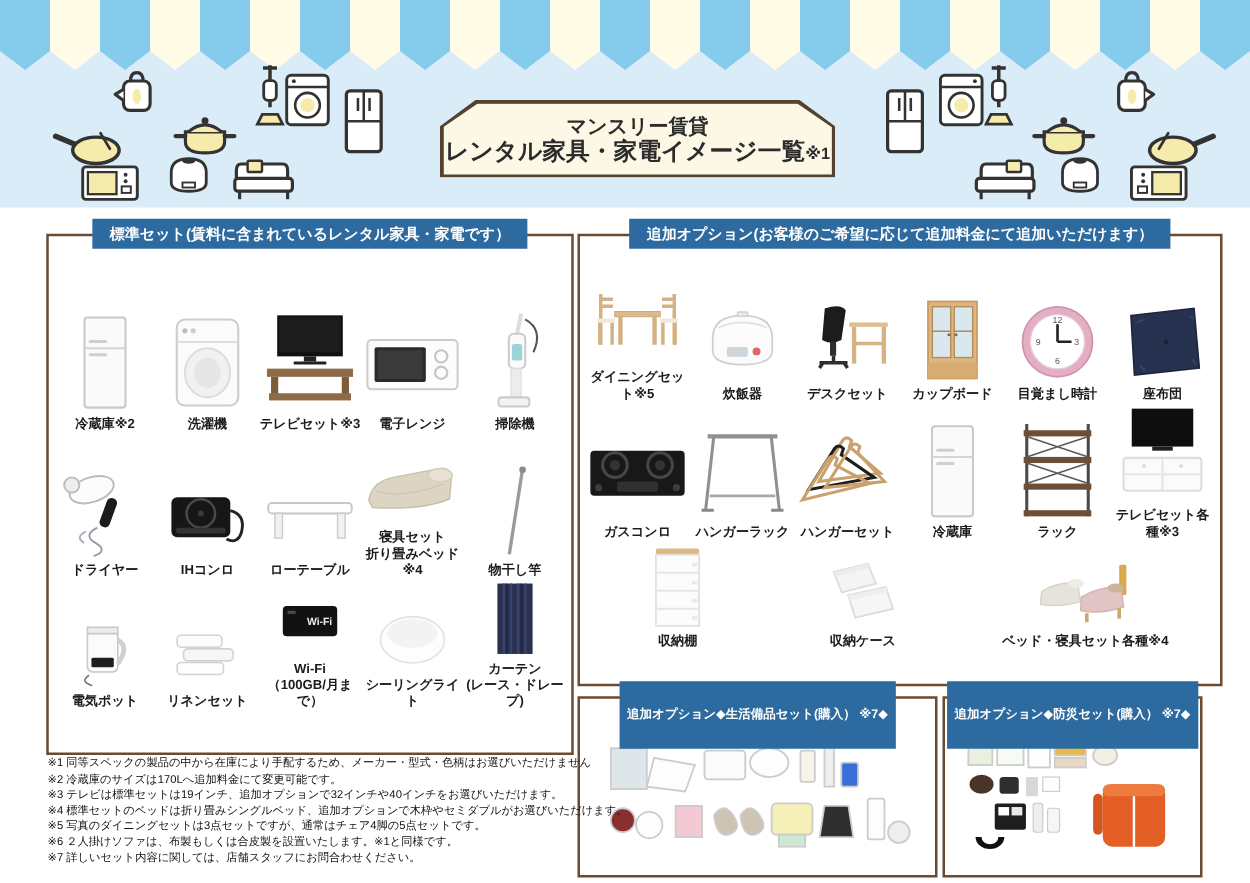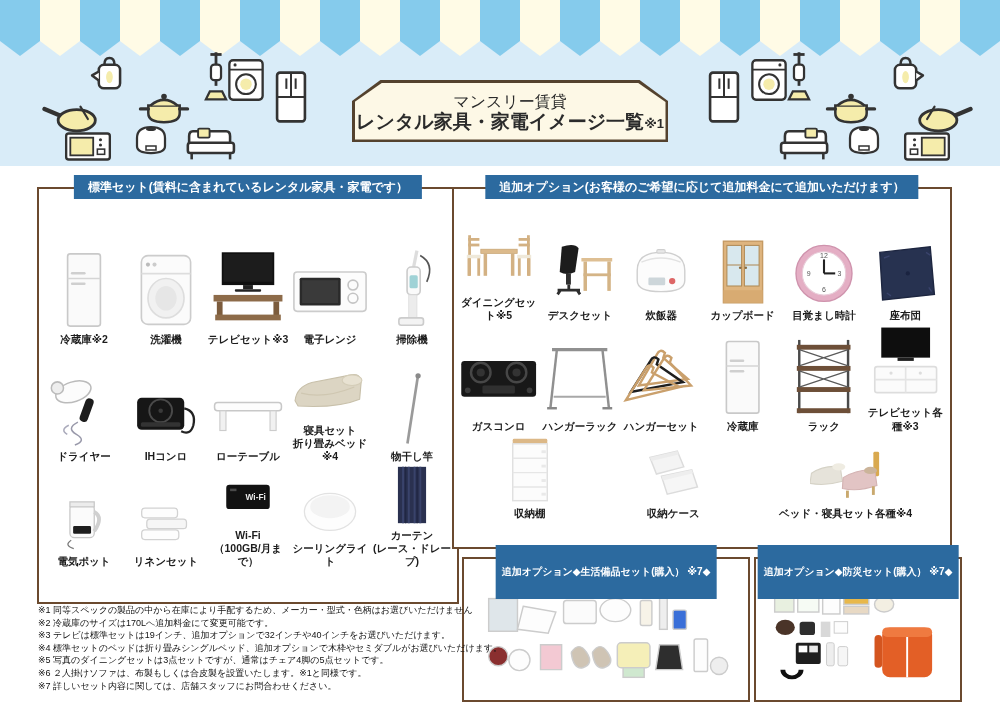--- a/index.html
+++ b/index.html
@@ -15,31 +15,31 @@
   .icon-cluster.left{left:22px;}
   .icon-cluster.right{left:688px;transform:scaleX(-1);}
   .bicon{position:absolute;}
   .bicon svg{display:block;width:100%;height:100%;}
   
   .plaque{position:absolute;left:352px;top:80px;width:316px;height:62px;
           background:#54422e;clip-path:polygon(0 34%,9% 0,91% 0,100% 34%,100% 100%,0 100%);z-index:3;}
   .plaque-inner{position:absolute;left:2.5px;top:2.5px;right:2.5px;bottom:2.5px;background:#fdf8e6;
           clip-path:polygon(0 34%,9% 0,91% 0,100% 34%,100% 100%,0 100%);
           display:flex;flex-direction:column;align-items:center;justify-content:center;padding-top:4px;}
-  .t1{font-size:16px;font-weight:400;color:#2b2b2b;line-height:1.2;}
+  .t1{font-size:16px;font-weight:700;color:#2b2b2b;line-height:1.2;}
   .t2{font-size:19px;font-weight:800;color:#2b2b2b;line-height:1.2;}
   .t2 .tnote{font-size:13px;font-weight:800;}
   
   .panel{position:absolute;background:#fff;border:2px solid #6b4a2f;}
   .panel-header{position:absolute;top:-14px;left:50%;transform:translateX(-50%);
       background:#2c6a9f;color:#fff;font-weight:700;font-size:12px;line-height:1;
       padding:6px 14px;white-space:nowrap;z-index:2;}
   .panel-header.small{font-size:10px;padding:22px 6px;}
   .left-panel{left:37px;top:187px;width:418px;height:413px;}
-  .right-panel{left:452px;top:187px;width:496px;height:358px;}
+  .right-panel{left:462px;top:187px;width:496px;height:358px;padding-left:16px;}
   .pbox1{left:462px;top:557px;width:284px;height:141px;}
   .pbox2{left:754px;top:557px;width:204px;height:141px;}
   .grid{position:absolute;left:4px;right:4px;top:10px;bottom:2px;display:flex;flex-direction:column;justify-content:center;}
   .prow{display:flex;align-items:flex-end;}
   .pcell{flex:1;display:flex;flex-direction:column;align-items:center;min-width:0;}
   .pimg{display:flex;align-items:flex-end;justify-content:center;width:100%;}
   .pimg svg{height:100%;}
   .plabel{font-size:10.5px;font-weight:700;color:#1c1c1c;text-align:center;
       white-space:pre-line;line-height:1.25;margin-top:2px;}
   
@@ -457,42 +457,42 @@
                   <rect x="77" y="49" width="4" height="25"></rect>
                   <rect x="91" y="49" width="4" height="25"></rect>
                 </g>
               </svg>
             </div>
             <div class="plabel">ダイニングセット※5</div>
           </div>
           <div class="pcell">
             <div class="pimg">
               <svg viewBox="0 0 100 100" preserveAspectRatio="xMidYMax meet">
+                <path d="M16 48 q0 -26 34 -26 t34 26 v14 q0 16 -34 16 t-34 -16 z" fill="#fcfcfc" stroke="#cfcfcf" stroke-width="2"></path>
+                <path d="M22 36 q28 -12 56 0" fill="none" stroke="#e2e2e2" stroke-width="2"></path>
+                <rect x="32" y="58" width="24" height="11" rx="2" fill="#cdd6da"></rect>
+                <circle cx="66" cy="63" r="4.5" fill="#d66"></circle>
+                <rect x="44" y="18" width="12" height="5" rx="2" fill="#e8e8e8" stroke="#cfcfcf" stroke-width="1.5"></rect>
+              </svg>
+            </div>
+            <div class="plabel">炊飯器</div>
+          </div>
+          <div class="pcell">
+            <div class="pimg">
+              <svg viewBox="0 0 100 100" preserveAspectRatio="xMidYMax meet">
                 <path d="M24 14 q18 -6 24 2 l-5 34 q-12 6 -22 0 z" fill="#1c1c1c"></path>
                 <rect x="30" y="52" width="7" height="16" fill="#2e2e2e"></rect>
                 <path d="M18 76 l32 0 M34 68 l0 8 M22 76 l-4 6 M46 76 l4 6" stroke="#2e2e2e" stroke-width="4" fill="none"></path>
                 <rect x="52" y="30" width="44" height="5" fill="#debf93"></rect>
                 <rect x="55" y="35" width="5" height="42" fill="#d4b486"></rect>
                 <rect x="89" y="35" width="5" height="42" fill="#d4b486"></rect>
                 <rect x="55" y="52" width="39" height="4" fill="#d4b486"></rect>
               </svg>
             </div>
             <div class="plabel">デスクセット</div>
-          </div>
-          <div class="pcell">
-            <div class="pimg">
-              <svg viewBox="0 0 100 100" preserveAspectRatio="xMidYMax meet">
-                <path d="M16 48 q0 -26 34 -26 t34 26 v14 q0 16 -34 16 t-34 -16 z" fill="#fcfcfc" stroke="#cfcfcf" stroke-width="2"></path>
-                <path d="M22 36 q28 -12 56 0" fill="none" stroke="#e2e2e2" stroke-width="2"></path>
-                <rect x="32" y="58" width="24" height="11" rx="2" fill="#cdd6da"></rect>
-                <circle cx="66" cy="63" r="4.5" fill="#d66"></circle>
-                <rect x="44" y="18" width="12" height="5" rx="2" fill="#e8e8e8" stroke="#cfcfcf" stroke-width="1.5"></rect>
-              </svg>
-            </div>
-            <div class="plabel">炊飯器</div>
           </div>
           <div class="pcell">
             <div class="pimg">
               <svg viewBox="0 0 100 100" preserveAspectRatio="xMidYMax meet">
                 <rect x="22" y="6" width="56" height="88" fill="#dfb57f" stroke="#c59a63" stroke-width="2"></rect>
                 <rect x="27" y="12" width="21" height="58" fill="#d8e8ee" stroke="#b08b57" stroke-width="1.5"></rect>
                 <rect x="52" y="12" width="21" height="58" fill="#d8e8ee" stroke="#b08b57" stroke-width="1.5"></rect>
                 <line x1="27" y1="40" x2="48" y2="40" stroke="#b08b57" stroke-width="1.5"></line>
                 <line x1="52" y1="40" x2="73" y2="40" stroke="#b08b57" stroke-width="1.5"></line>
                 <circle cx="46" cy="44" r="1.8" fill="#8a6a3e"></circle>

